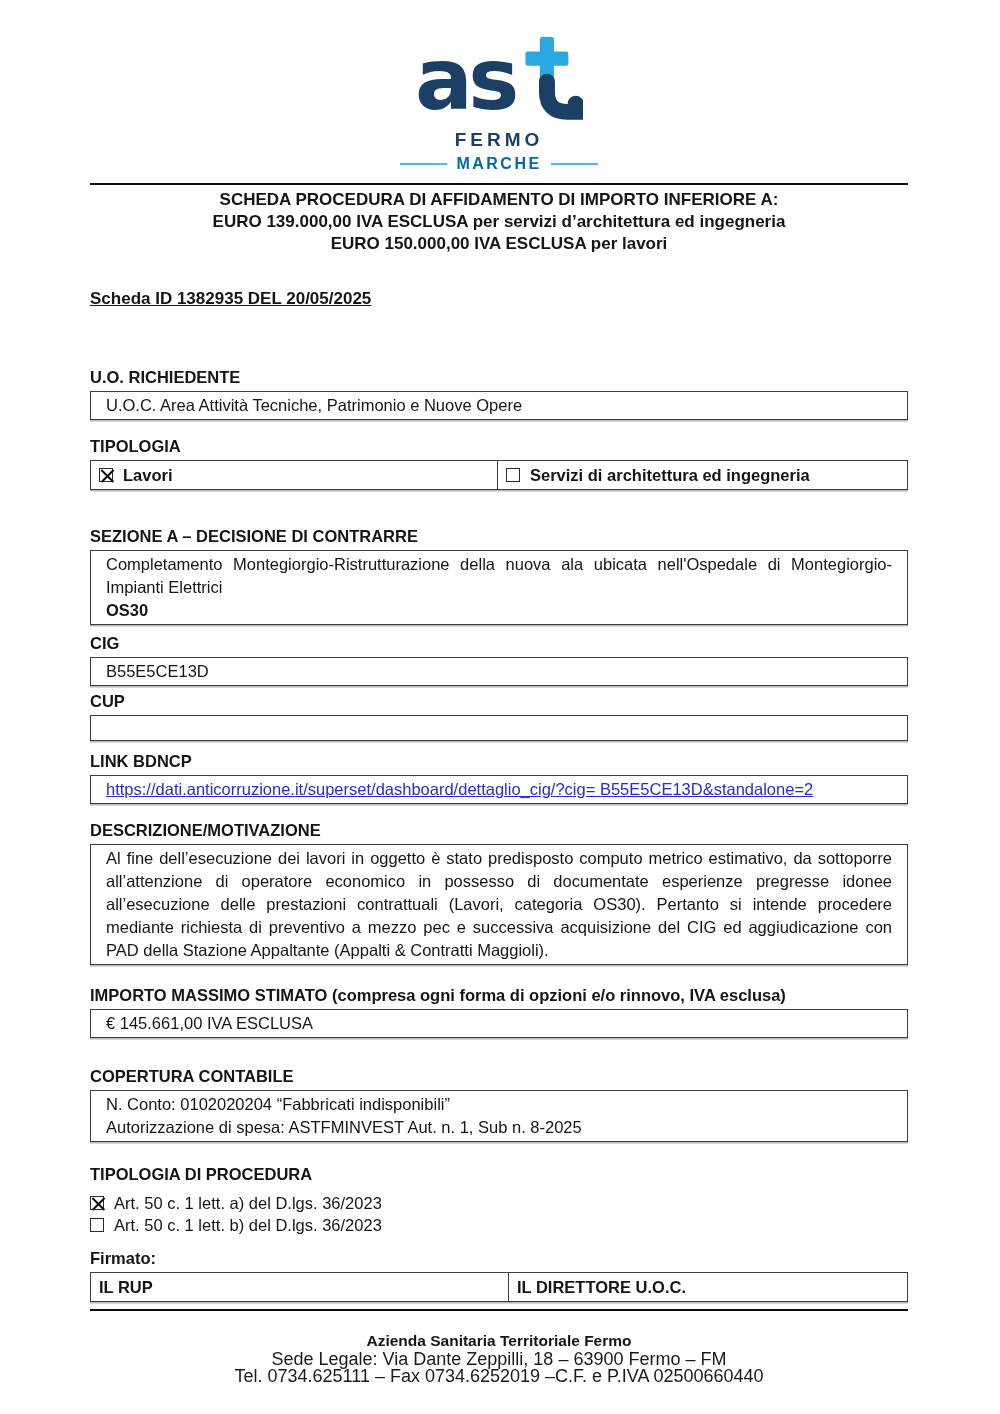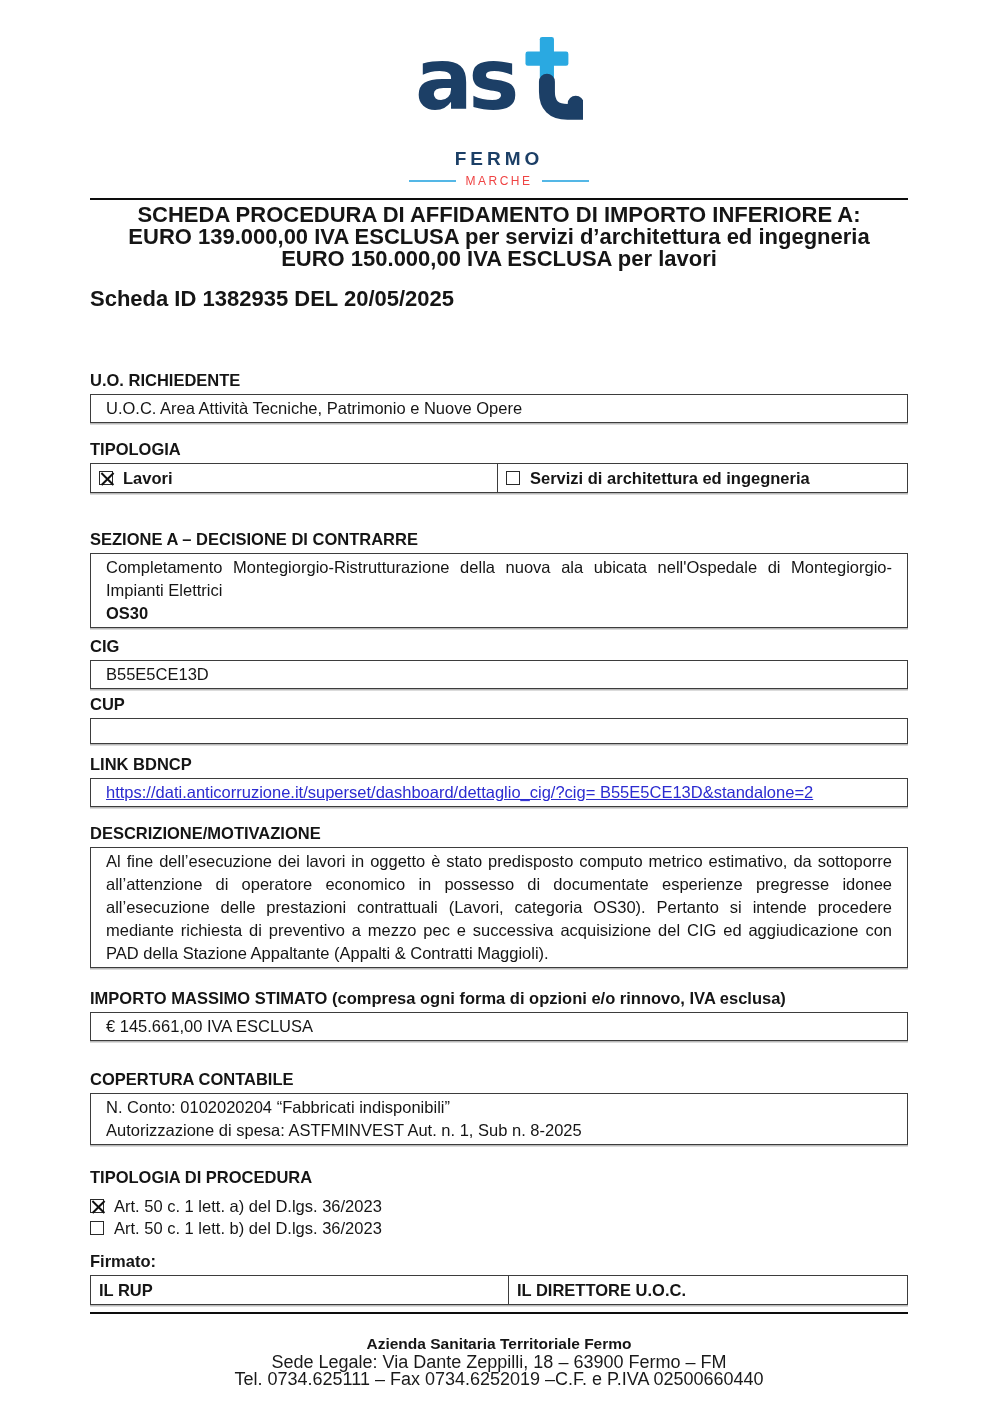--- a/index.html
+++ b/index.html
@@ -6,29 +6,29 @@
   html,body { margin:0; padding:0; background:#ffffff; }
   .page {
     width:1000px; height:1414px; margin:0 auto; background:#ffffff;
     font-family:"Liberation Sans", sans-serif; color:#151515;
     padding:34px 92px 0 90px; overflow:hidden; position:relative;
   }
 
   
   .logo-wrap { text-align:center; }
   .logo-ast { display:inline-block; line-height:0; }
-  .logo-region { font-size:19px; font-weight:bold; letter-spacing:4px; color:#1c3f66; margin-top:20px; }
+  .logo-region { font-size:19px; font-weight:bold; letter-spacing:4px; color:#1c3f66; margin-top:1px; }
   .logo-subregion { display:flex; align-items:center; justify-content:center; gap:9px; margin-top:4px; }
   .logo-subregion .rule-seg { width:47px; height:2px; background:#54b7e6; }
-  .logo-subregion .sub-text { font-size:12px; letter-spacing:2.5px; color:#ef4444; font-weight:normal; }
+  .logo-subregion .sub-text { font-size:16px; letter-spacing:2.5px; color:#0369a1; font-weight:bold; }
 
   
   .top-rule { border-top:2.5px solid #0d0d0d; margin-top:10px; }
-  .title { text-align:center; font-weight:bold; font-size:22px; line-height:22px; margin-top:4px; }
-  .scheda-id { font-weight:bold; font-size:22px; margin-top:16px; }
+  .title { text-align:center; font-weight:bold; font-size:17px; line-height:22px; margin-top:4px; }
+  .scheda-id { font-weight:bold; font-size:17px; margin-top:34px;text-decoration:underline; }
 
   
   .label { font-weight:bold; font-size:16.5px; line-height:20px; }
   .box {
     border:1.4px solid #3d3d3d; margin-top:4px; padding:2px 15px;
     font-size:16.5px; line-height:23px; min-height:26px;
     box-shadow:0 1.5px 0 rgba(125,125,125,0.55);
   }
   .box.justify { text-align:justify; }
   .bold { font-weight:bold; }

